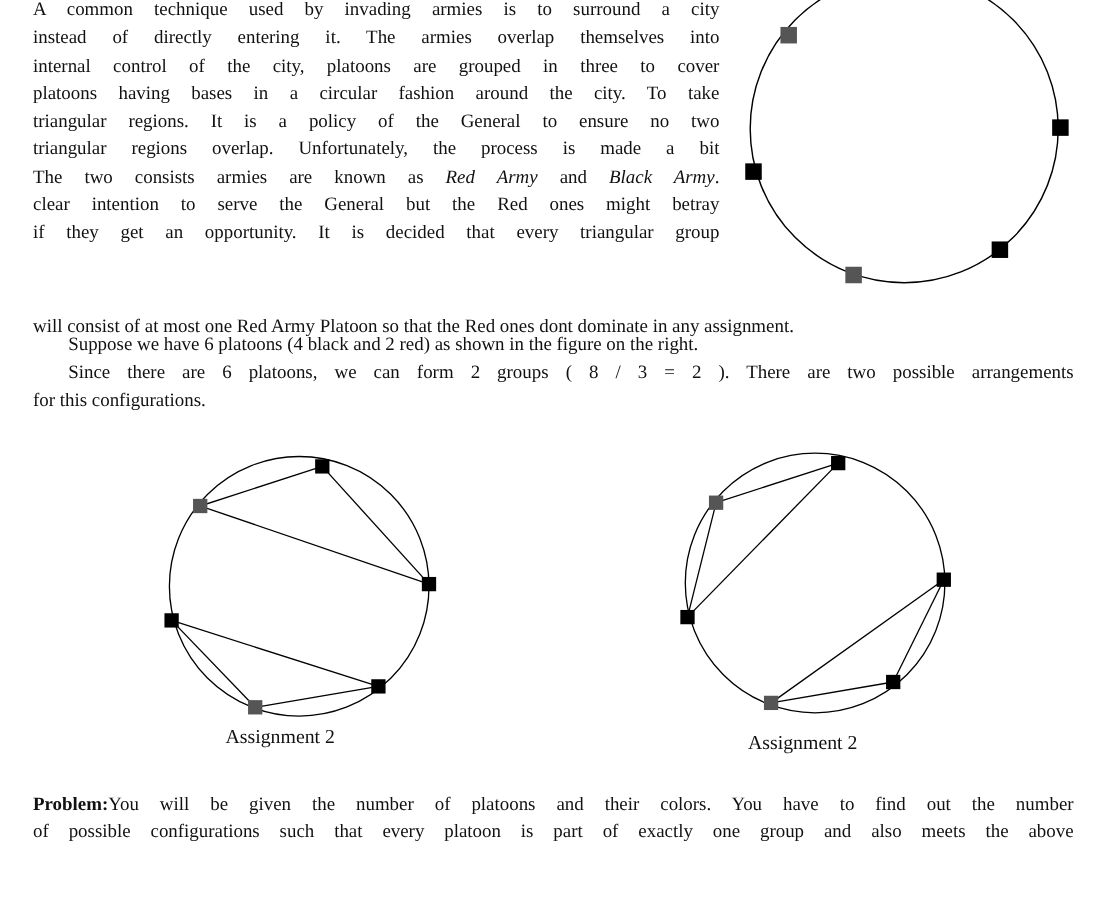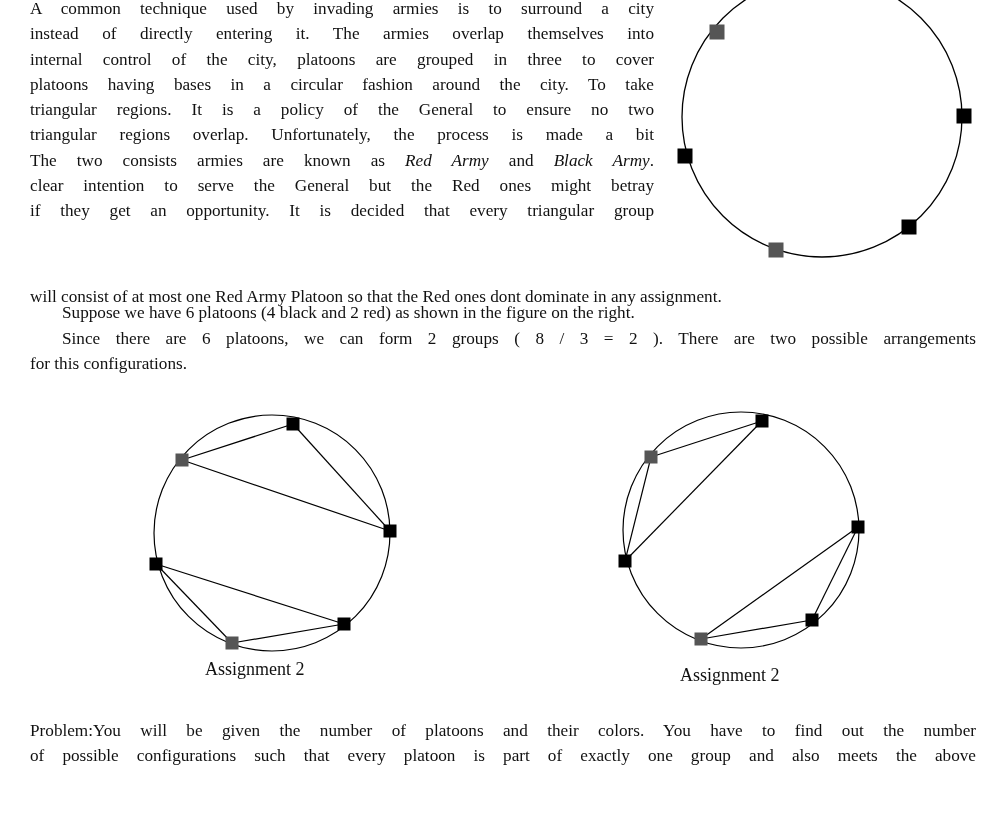--- a/index.html
+++ b/index.html
@@ -10,21 +10,21 @@
   .wrap-para { width: 624px; text-align: justify; top: -4px; }
   .full { width: 946px; text-align: justify; }
   .indent { text-indent: 32px; }
   .line { display: block; white-space: nowrap; }
   .just { text-align-last: justify; }
   em { font-style: italic; }
   svg { position: absolute; left: 0; top: 0; }
   .caption { position: absolute; font-family: "Liberation Serif", "DejaVu Serif", serif;
              font-size: 18px; }
   .problem { top: 718px; }
-  .problem b { font-weight: normal; }
+  .problem b { font-weight: bold; }
 </style>
 </head>
 <body>
 
 <div class="para wrap-para">
   <span class="line just">A common technique used by invading armies is to surround a city</span>
   <span class="line just">instead of directly entering it.  The armies overlap themselves into</span>
   <span class="line just">internal control of the city, platoons are grouped in three to cover</span>
   <span class="line just">platoons having bases in a circular fashion around the city.  To take</span>
   <span class="line just">triangular regions.  It is a policy of the General to ensure no two</span>

